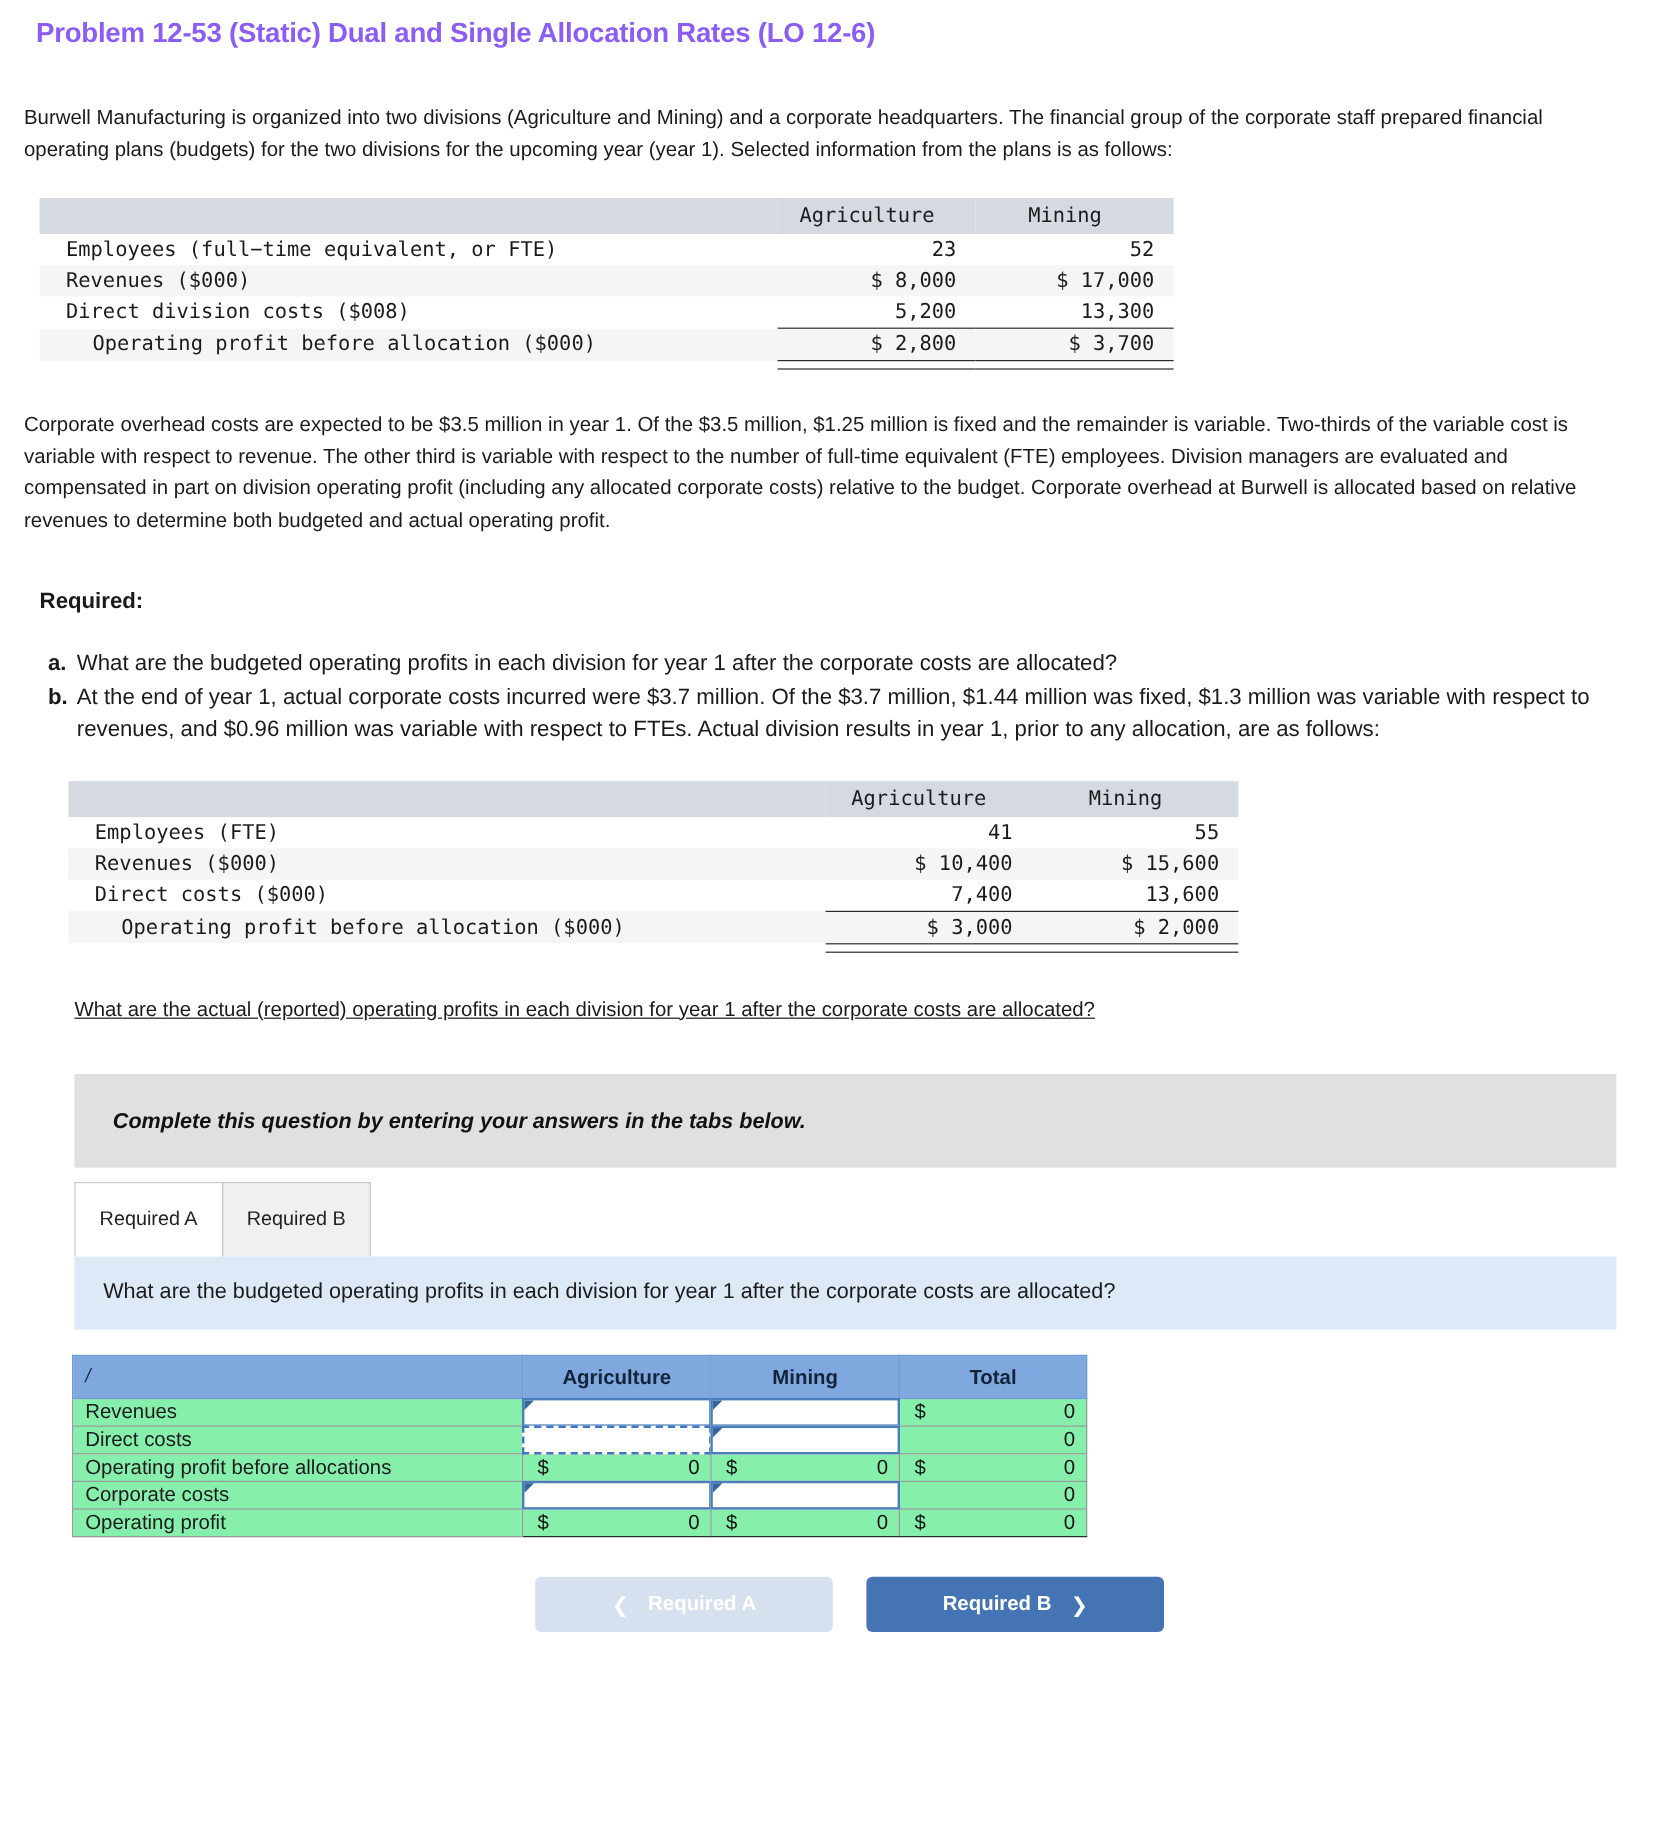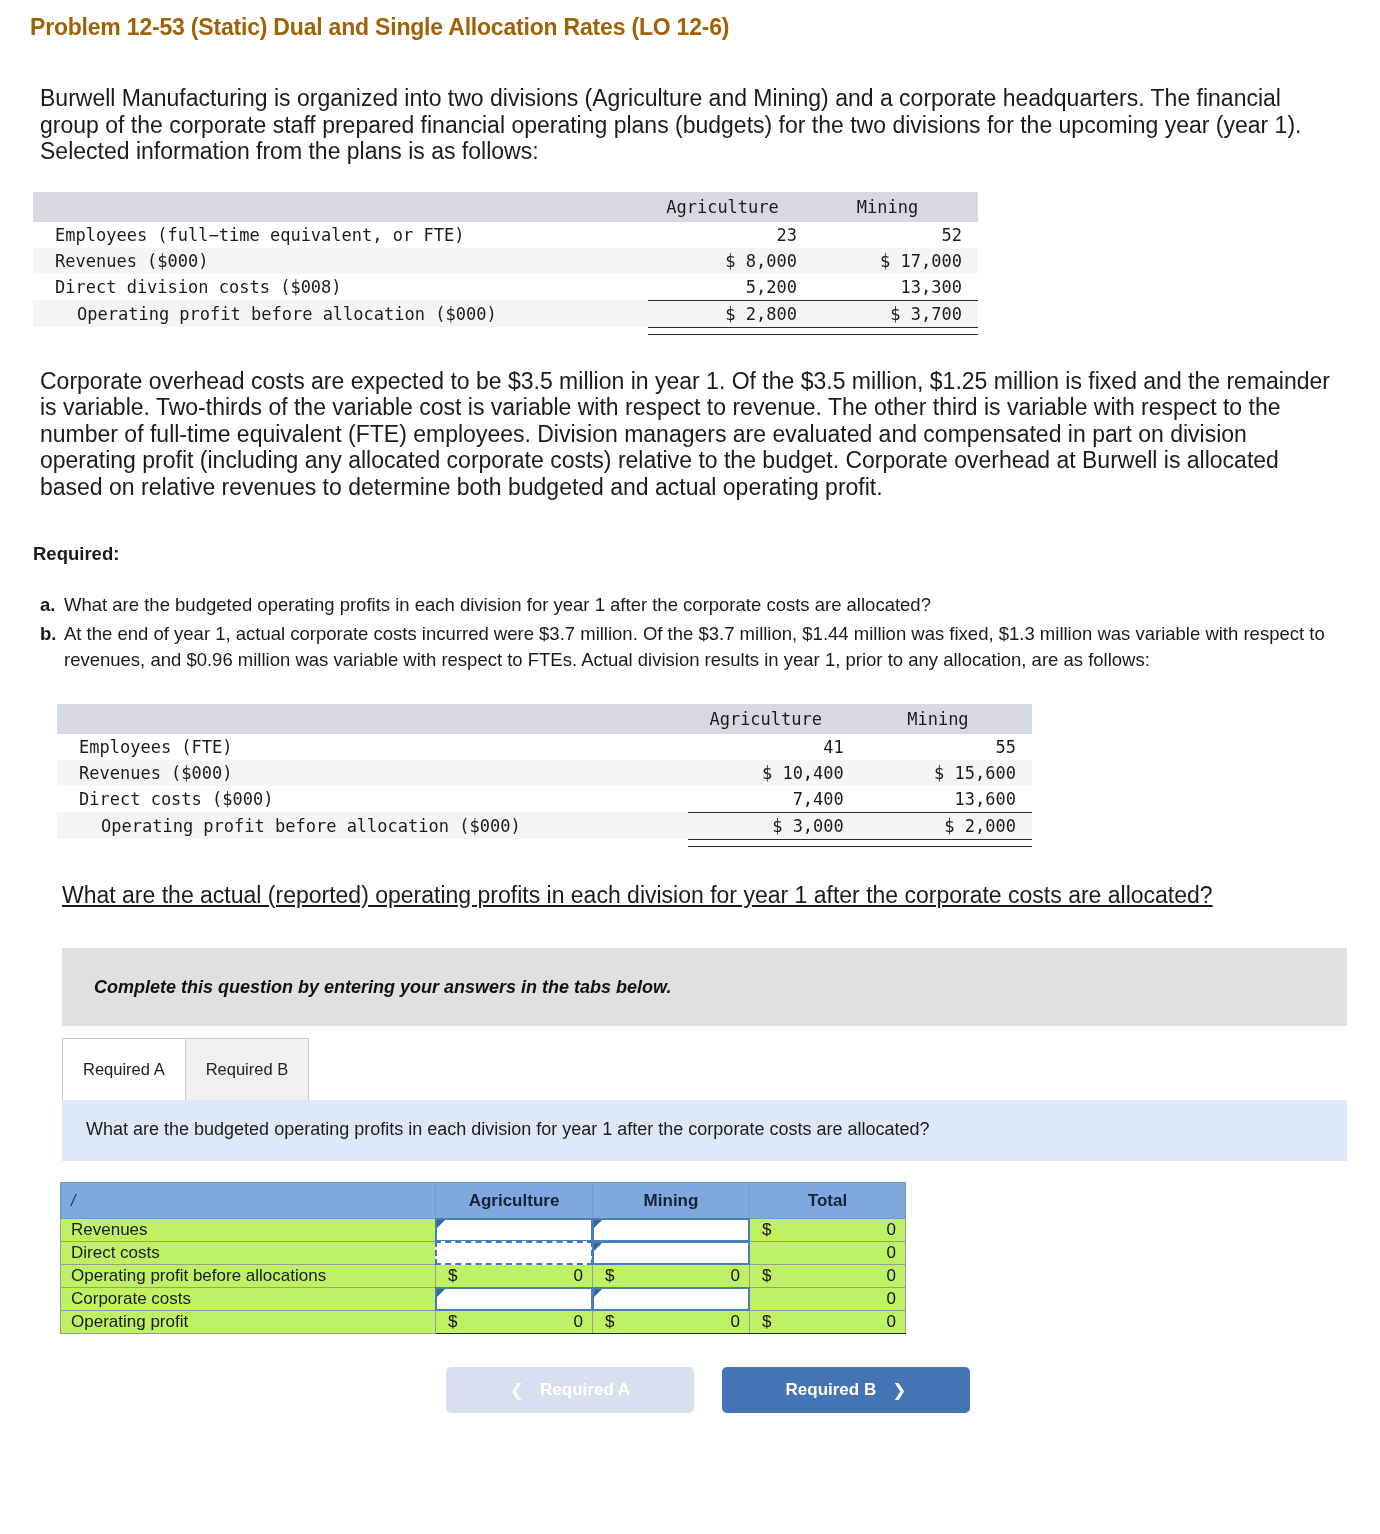--- a/index.html
+++ b/index.html
@@ -21,28 +21,28 @@
     height: 1534px;
     padding: 0;
   }
 
   
   .problem-title {
     font-size: 23px;
     font-weight: bold;
     letter-spacing: -0.2px;
     margin: 14px 0 0 30px;
-    color: #a16207;
+    color: #8b5cf6;
   }
 
   
   .para {
-    font-size: 23px;
+    font-size: 17px;
     line-height: 26.5px;
-    margin: 0 0 0 40px;
+    margin: 0 0 0 20px;
     width: 1305px;
     color: #1b1b1b;
   }
   .para-intro { margin-top: 44px; }
   .para-overhead { margin-top: 33px; }
   .para-actual { margin-top: 35px; margin-left: 62px; width: 1280px; text-decoration: underline; }
 
   .required-head {
     font-size: 18.5px;
     font-weight: bold;
@@ -203,21 +203,21 @@
     padding-left: 10px;
     font-weight: normal;
     font-style: italic;
     color: #1b2b44;
     font-size: 16px;
   }
   .ans-table td {
     border: 1px solid #9a9a9a;
     height: 23px;
     padding: 0;
-    background: #bef264;
+    background: #86efac;
     vertical-align: middle;
   }
   .ans-table td.rowlabel {
     padding-left: 10px;
     font-size: 17px;
     color: #1b1b1b;
     border-left: 1px solid #9a9a9a;
     border-right: 1px solid #9a9a9a;
   }
 

